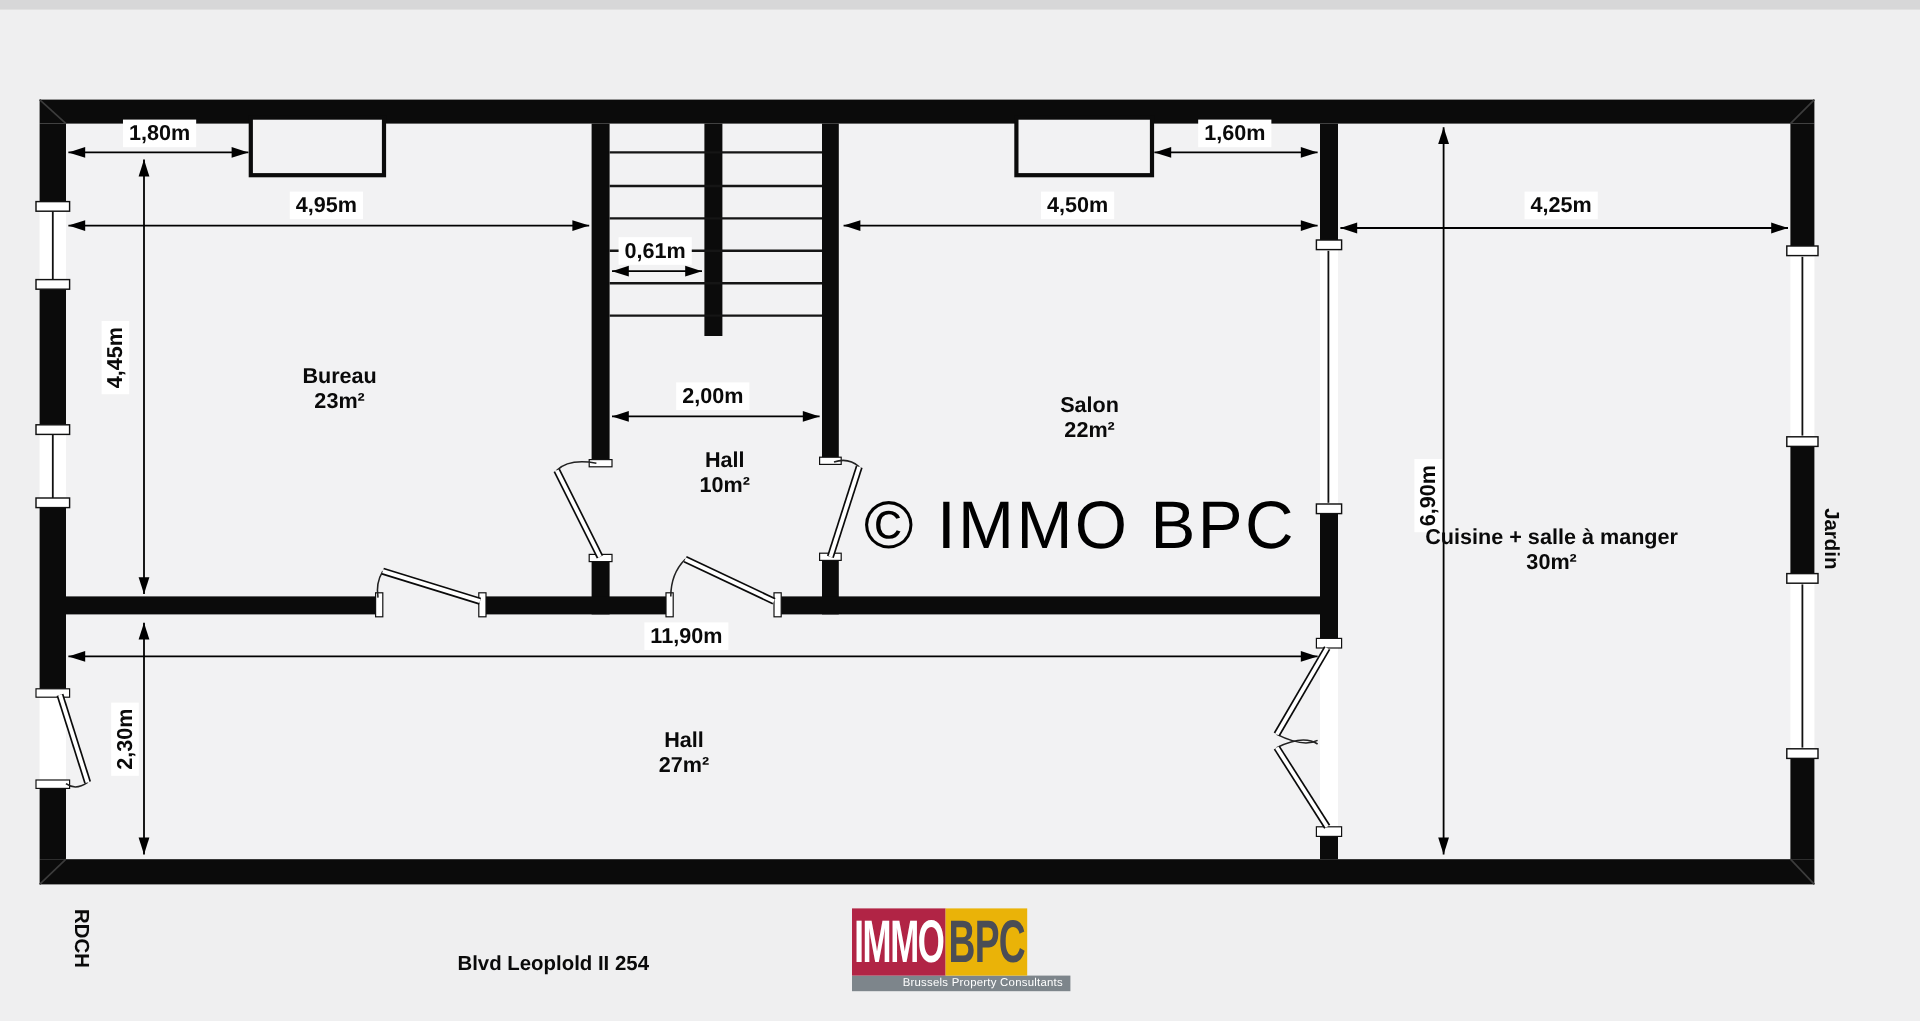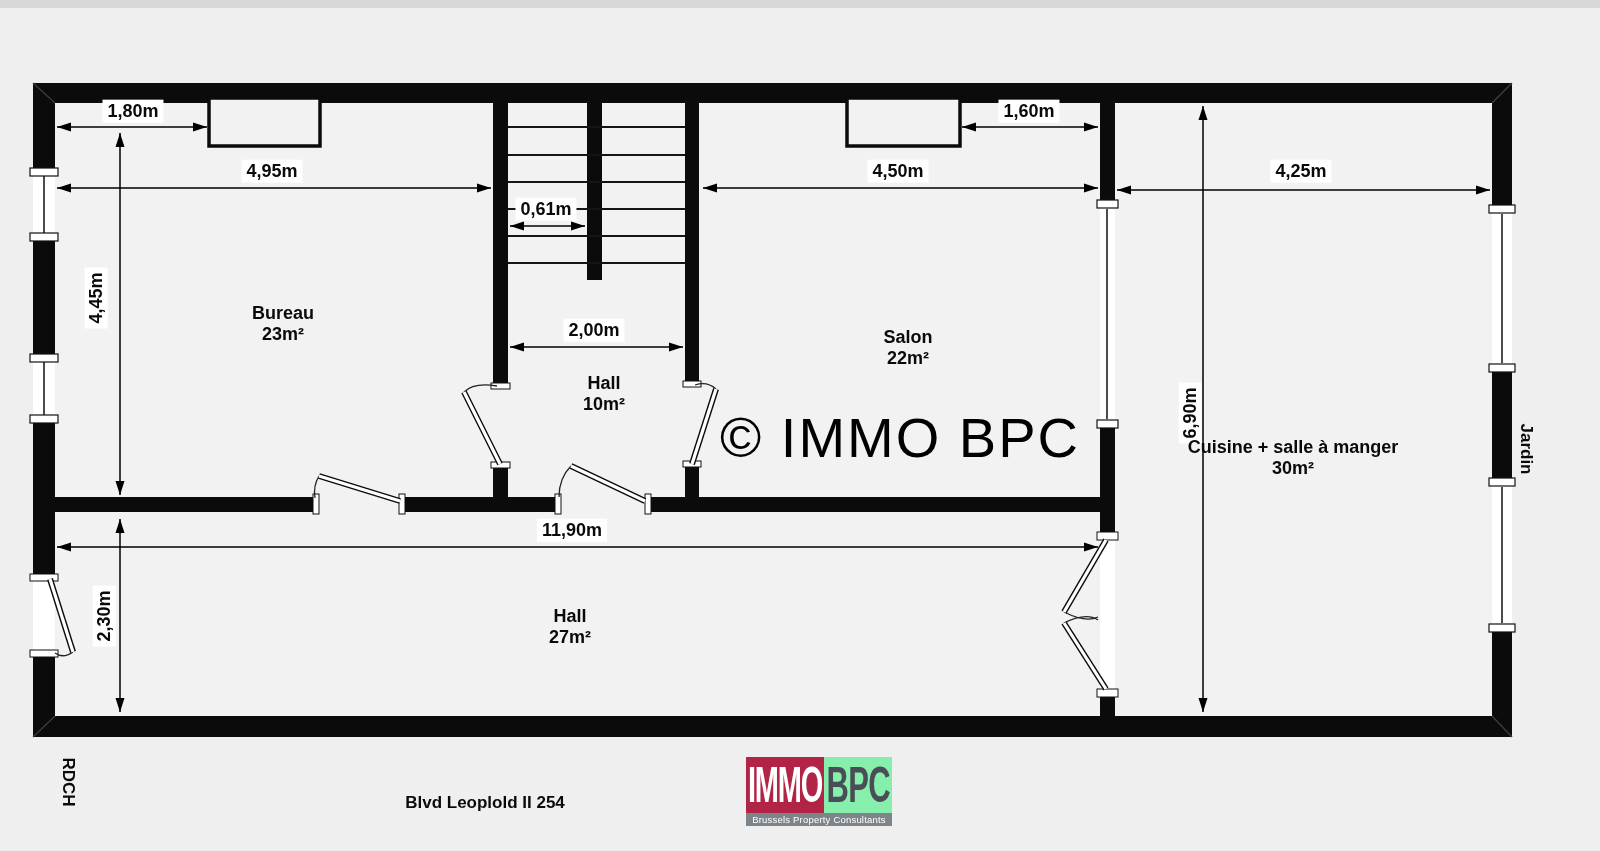--- a/index.html
+++ b/index.html
@@ -11,27 +11,27 @@
        font-size:18px;font-weight:bold;color:#0a0a0a;line-height:1.15;}
   .dim{background:#ffffff;padding:1px 5px;}
   .rot-ccw{transform:translate(-50%,-50%) rotate(-90deg);}
   .rot-cw{transform:translate(-50%,-50%) rotate(90deg);}
   .room{text-align:center;background:transparent;}
   .room .area{display:block;}
   #watermark{position:absolute;transform:translate(-50%,-50%);white-space:nowrap;
        font-size:56px;font-weight:400;color:#000000;letter-spacing:2px;}
   #address{font-size:17px;}
   
-  #logo{position:absolute;left:746px;top:757px;width:146px;height:69px;}
+  #logo{position:absolute;left:710px;top:757px;width:146px;height:69px;}
   #logo .boxes{display:flex;width:146px;height:56px;}
   #logo .immo{width:78px;height:56px;display:flex;align-items:center;justify-content:center;overflow:hidden;}
-  #logo .bpc{width:68px;height:56px;background:#86efac;display:flex;align-items:center;justify-content:center;overflow:hidden;}
+  #logo .bpc{width:68px;height:56px;background:#eab308;display:flex;align-items:center;justify-content:center;overflow:hidden;}
   #logo .immo span{color:#fff;font-weight:bold;font-size:50px;letter-spacing:-2px;transform:scaleX(.58);}
   #logo .bpc span{font-weight:bold;font-size:50px;letter-spacing:-1px;transform:scaleX(.62);}
-  #logo .band{width:146px;height:13px;display:flex;align-items:center;justify-content:center;}
+  #logo .band{width:146px;height:13px;display:flex;align-items:center;justify-content:center;padding-left:36px;}
   #logo .band span{color:#fff;font-size:9.5px;letter-spacing:.2px;}
 </style>
 </head>
 <body>
 
 <div id="stage">
   <div id="topstrip"></div>
 
   <svg id="plan-svg" width="1600" height="851" viewBox="0 0 1600 851">
 
@@ -241,21 +241,21 @@
     <span>Cuisine + salle à manger</span>
     <span class="area">30m²</span>
   </div>
   <div class="lbl room" style="left:570px;top:627px;">
     <span>Hall</span>
     <span class="area">27m²</span>
   </div>
 
   <div class="lbl rot-cw" style="left:1526px;top:449px;font-size:17px;">Jardin</div>
   <div class="lbl rot-cw" style="left:68px;top:782px;font-size:17px;">RDCH</div>
-  <div class="lbl" id="address" style="left:485px;top:803px;">Blvd Leoplold II 254</div>
+  <div class="lbl" id="address" style="left:461px;top:803px;">Blvd Leoplold II 254</div>
   <div id="watermark" style="left:900px;top:437px;">© IMMO BPC</div>
 
   <div id="logo">
     <div class="boxes">
       <div class="immo" style="background:#b12445;">
         <span>IMMO</span>
       </div>
       <div class="bpc">
         <span style="color:#4a4d55;">BPC</span>
       </div>

